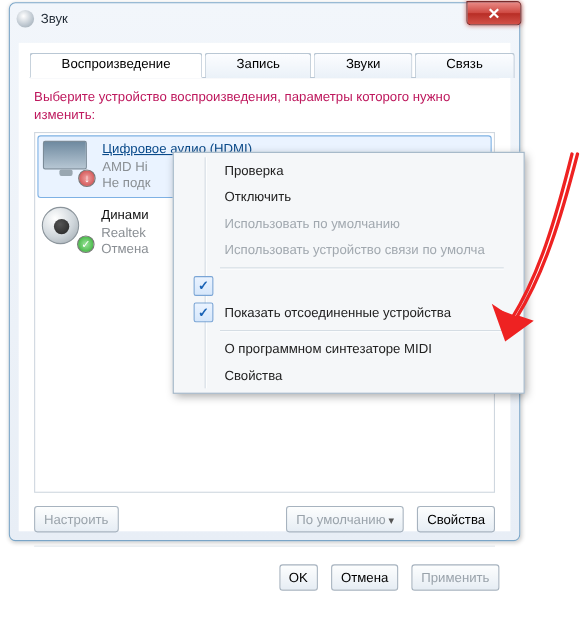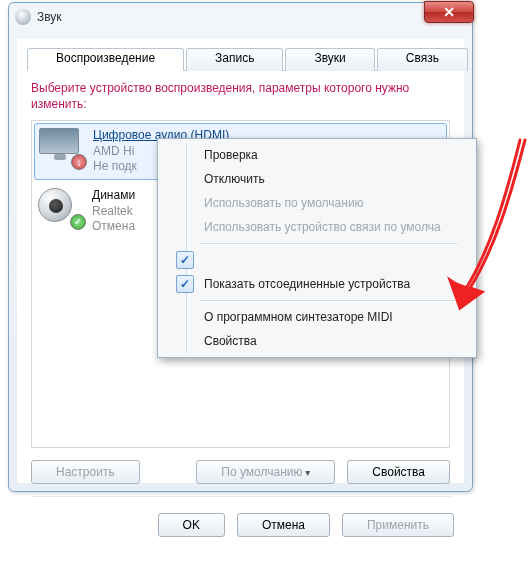--- a/index.html
+++ b/index.html
@@ -22,21 +22,21 @@
   .monitor::after { content: ""; position: absolute; left: 14px; bottom: -7px; width: 12px; height: 6px; background: #9aa7b1; border-radius: 2px; }
   .speaker { width: 34px; height: 34px; border-radius: 50%; background: radial-gradient(circle at 35% 30%, #fff,#cfd6db 55%,#9aa3aa); border: 1px solid #8b949b; position: relative; }
   .speaker::after { content: ""; position: absolute; left: 10px; top: 10px; width: 14px; height: 14px; border-radius: 50%; background: radial-gradient(circle at 40% 35%,#555,#222); }
   .badge { position: absolute; right: -2px; bottom: -2px; width: 16px; height: 16px; border-radius: 50%; border: 1px solid #777; display: flex; align-items: center; justify-content: center; font-size: 10px; color: #fff; }
   .badge.down { background: radial-gradient(#f2a1a1,#c84040); }
   .badge.ok   { background: radial-gradient(#9be49b,#2aa92a); }
   .dev-lines { line-height: 1.3; }
   .dev-title { color: #111; }
   .dev-title.link { color: #0a4a8a; text-decoration: underline; }
   .dev-sub { color: #8a8f94; }
-  .btn { height: 24px; border: 1px solid #a7b3bf; border-radius: 3px; background: linear-gradient(#fdfefe,#e6edf4); padding: 0 24px; cursor: pointer; }
+  .btn { height: 24px; border: 1px solid #a7b3bf; border-radius: 3px; background: linear-gradient(#fdfefe,#e6edf4); padding: 0 8px; cursor: pointer; }
   .btn.disabled { color: #9aa3ab; cursor: default; }
   .row-buttons { display: flex; gap: 12px; margin: 12px 4px 0 4px; }
   .spacer { flex: 1; }
   .drop::after { content: " ▾"; font-size: 10px; color: #555; }
   .footer { display: flex; gap: 12px; justify-content: flex-end; margin-top: 16px; }
   .sep { height: 1px; background: #e2e7ec; margin: 12px 4px 0; }
   
   .context { position: absolute; left: 157px; top: 138px; width: 320px; border: 1px solid #9fb3c5; background: #f5f7f9; box-shadow: 2px 3px 8px rgba(0,0,0,.35); padding: 4px 12px; }
   .context .gutter { position: absolute; left: 28px; top: 4px; bottom: 4px; width: 1px; background: #d5dde4; box-shadow: 1px 0 0 #fff; }
   .mi { display: flex; align-items: center; height: 24px; padding: 0 10px 0 34px; position: relative; color: #222; cursor: default; }

